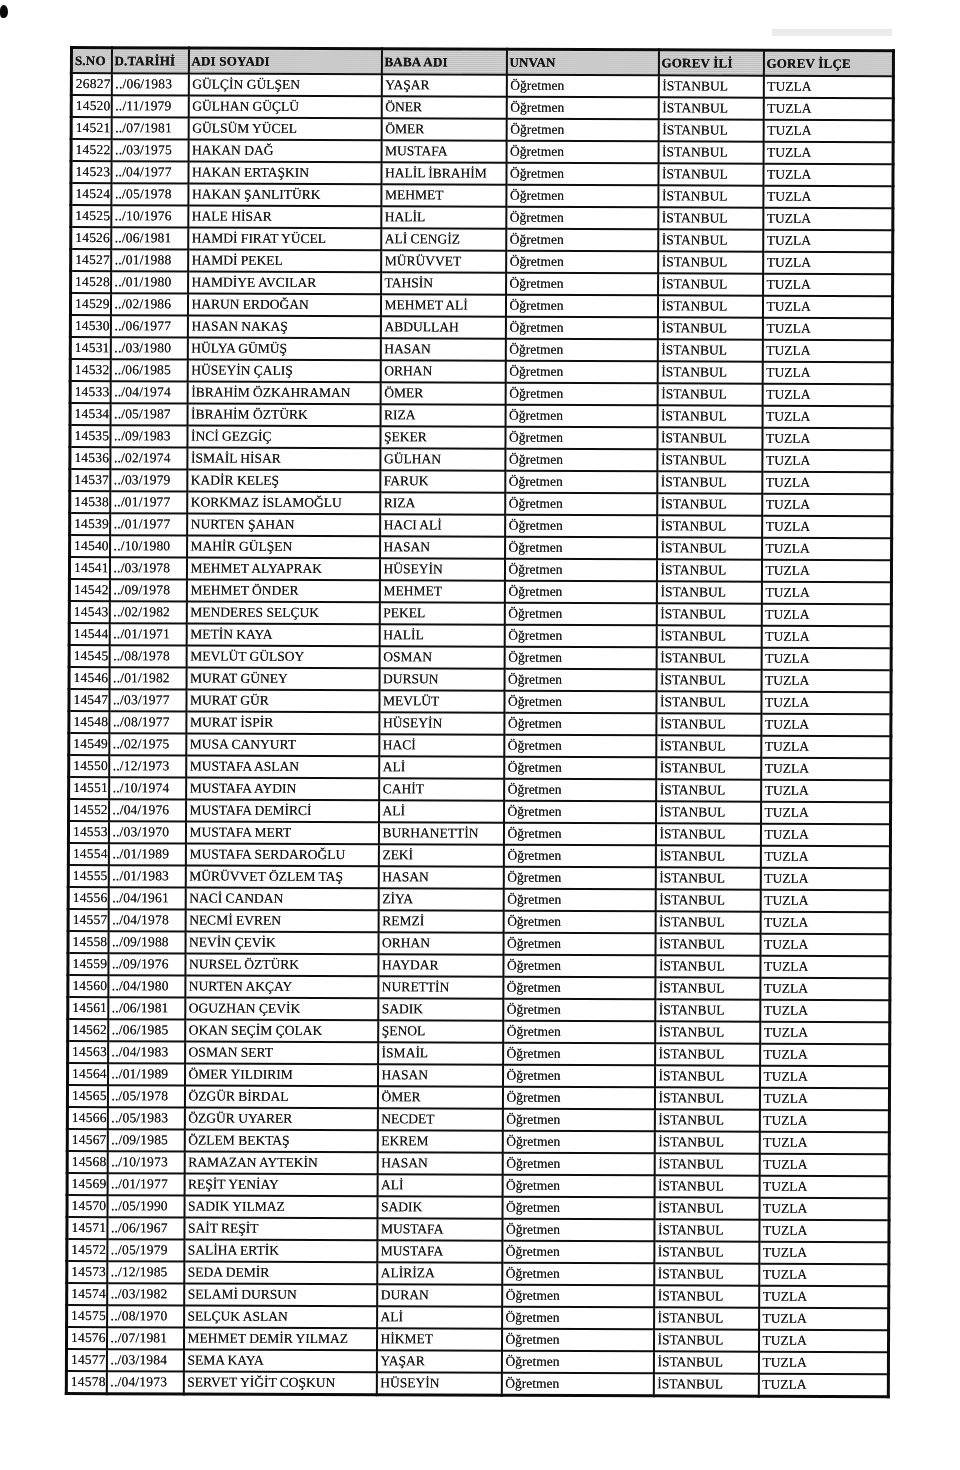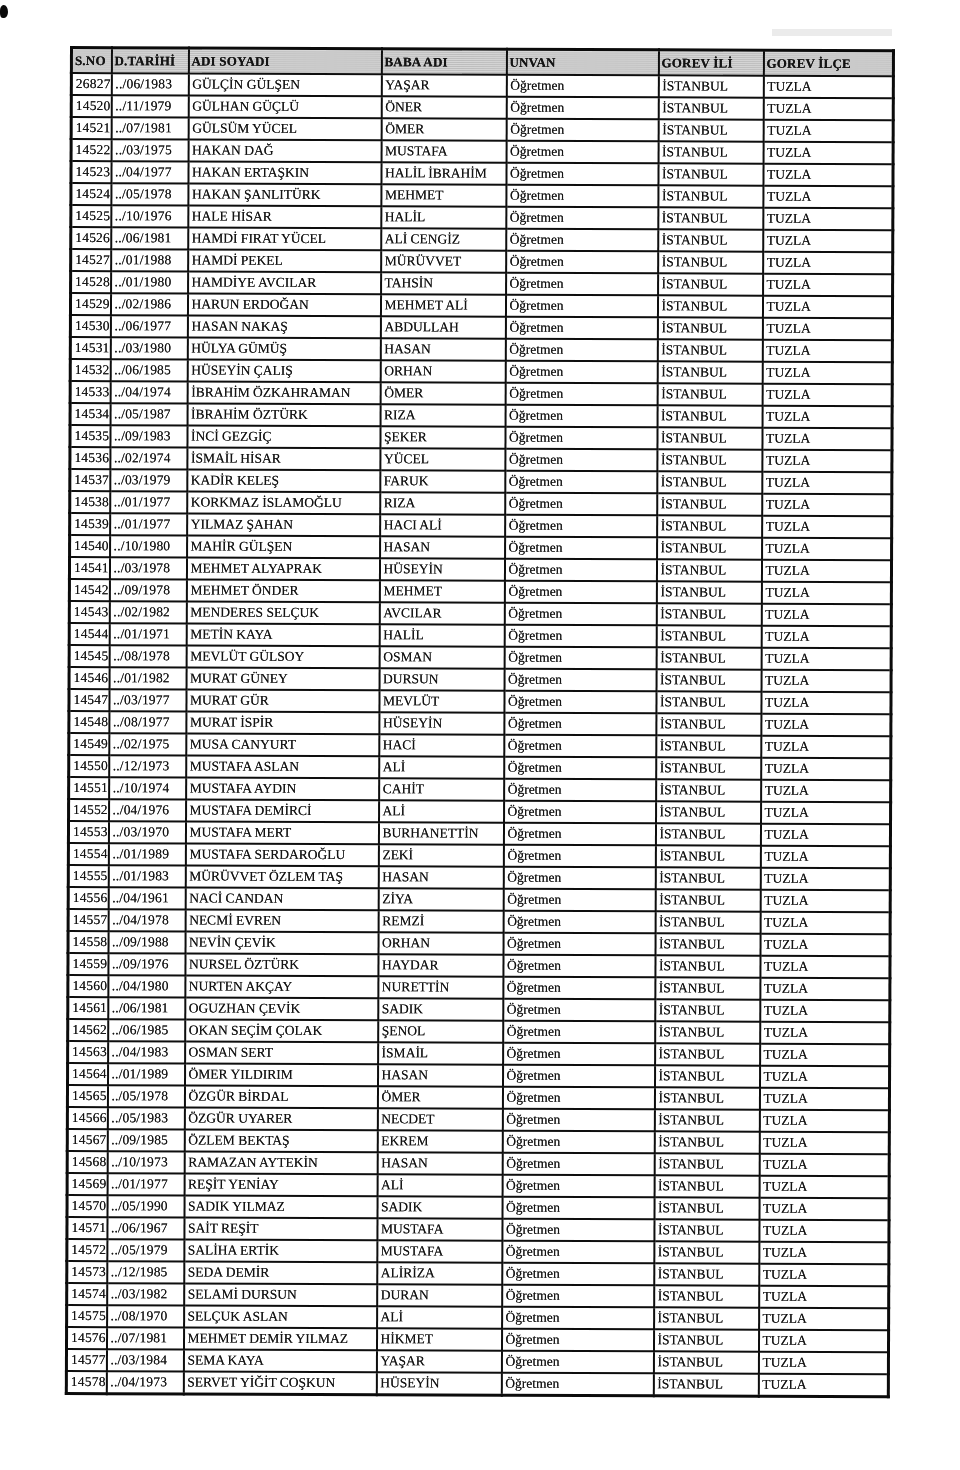--- a/index.html
+++ b/index.html
@@ -275,21 +275,21 @@
     <td>ŞEKER</td>
     <td>Öğretmen</td>
     <td>İSTANBUL</td>
     <td>TUZLA</td>
   </tr>
 
   <tr>
     <td class="num">14536</td>
     <td class="num">../02/1974</td>
     <td>İSMAİL HİSAR</td>
-    <td>YÜCEL</td>
+    <td>GÜLHAN</td>
     <td>Öğretmen</td>
     <td>İSTANBUL</td>
     <td>TUZLA</td>
   </tr>
 
   <tr>
     <td class="num">14537</td>
     <td class="num">../03/1979</td>
     <td>KADİR KELEŞ</td>
     <td>FARUK</td>
@@ -304,21 +304,21 @@
     <td>KORKMAZ İSLAMOĞLU</td>
     <td>RIZA</td>
     <td>Öğretmen</td>
     <td>İSTANBUL</td>
     <td>TUZLA</td>
   </tr>
 
   <tr>
     <td class="num">14539</td>
     <td class="num">../01/1977</td>
-    <td>YILMAZ ŞAHAN</td>
+    <td>NURTEN ŞAHAN</td>
     <td>HACI ALİ</td>
     <td>Öğretmen</td>
     <td>İSTANBUL</td>
     <td>TUZLA</td>
   </tr>
 
   <tr>
     <td class="num">14540</td>
     <td class="num">../10/1980</td>
     <td>MAHİR GÜLŞEN</td>
@@ -345,21 +345,21 @@
     <td>MEHMET</td>
     <td>Öğretmen</td>
     <td>İSTANBUL</td>
     <td>TUZLA</td>
   </tr>
 
   <tr>
     <td class="num">14543</td>
     <td class="num">../02/1982</td>
     <td>MENDERES SELÇUK</td>
-    <td>AVCILAR</td>
+    <td>PEKEL</td>
     <td>Öğretmen</td>
     <td>İSTANBUL</td>
     <td>TUZLA</td>
   </tr>
 
   <tr>
     <td class="num">14544</td>
     <td class="num">../01/1971</td>
     <td>METİN KAYA</td>
     <td>HALİL</td>

